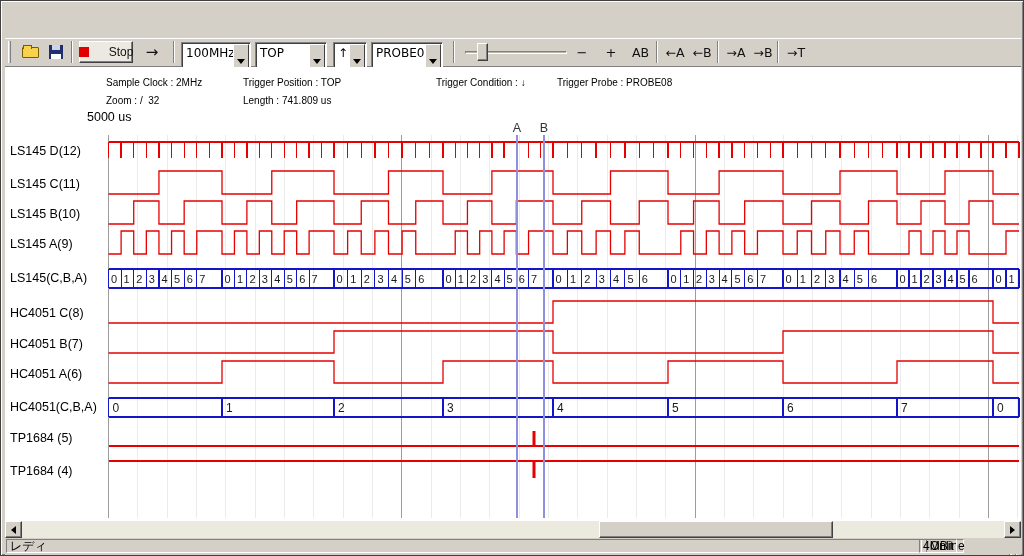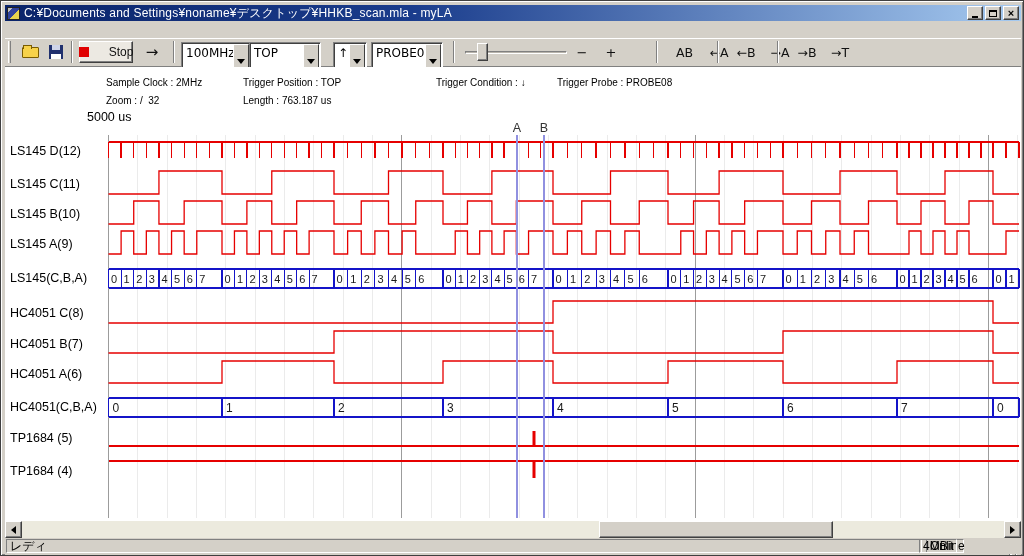--- a/index.html
+++ b/index.html
@@ -63,36 +63,36 @@
     border:1px solid; border-color:#808080 #fff #fff #808080;
     box-shadow: inset 1px 1px 0 #404040; font-size:12px; color:#000; }
   .combo .val { position:absolute; left:4px; top:3px; white-space:nowrap;
     font-family:"DejaVu Sans",sans-serif; }
   .combo .drop { position:absolute; right:1px; top:1px; bottom:1px; width:16px;
     background:#d4d0c8; border:1px solid; border-color:#fff #404040 #404040 #fff;
     display:flex; align-items:center; justify-content:center; }
   .tri-down { width:0; height:0; border-left:4px solid transparent;
     border-right:4px solid transparent; border-top:5px solid #000; }
   #combo-rate  { left:176px; width:70px; }
-  #combo-trigpos { left:244px; width:72px; }
+  #combo-trigpos { left:250px; width:72px; }
   #combo-edge  { left:328px; width:34px; }
   #combo-probe { left:366px; width:72px; }
   
   #zoom-slider { position:absolute; left:460px; top:3px; width:102px; height:22px; }
   #slider-track { position:absolute; left:0; right:0; top:10px; height:3px;
     border:1px solid; border-color:#808080 #fff #fff #808080; background:#b8b4ac; }
   #slider-handle { position:absolute; left:12px; top:2px; width:11px; height:18px;
     background:#d4d0c8; border:1px solid; border-color:#fff #404040 #404040 #fff;
     box-shadow: inset -1px -1px 0 #808080; }
   #btn-zoom-out { left:565px; width:24px; } #btn-zoom-in { left:594px; width:24px; }
   #btn-zoom-ab { left:622px; width:27px; font-size:12.5px; }
   #btn-goto-a-left { left:657px; width:26px; } #btn-goto-b-left { left:684px; width:26px; }
   #btn-goto-a-right { left:718px; width:26px; } #btn-goto-b-right { left:745px; width:26px; }
   #btn-goto-t { left:778px; width:26px; }
-  .tbtn.small { font-size:12.5px;margin-left:44px; }
+  .tbtn.small { font-size:12.5px; }
   
   #client { position:absolute; left:4px; top:66px; width:1016px; height:471px; background:#fff; }
   .info-text { position:absolute; font-size:10px; color:#000; white-space:pre; }
   
   #plot { position:absolute; left:0; top:0; width:1024px; height:556px;
     pointer-events:none; z-index:3; }
   
   #hscroll { position:absolute; left:0; right:0; bottom:0; height:17px;
     background:#eceade; z-index:4; }
   .sbtn { position:absolute; top:0; width:17px; height:17px; background:#d4d0c8;
@@ -114,35 +114,20 @@
   #panel-online { left:921px; width:38px; }
   #panel-mem { left:914px; width:38px; }
   #resize-grip { position:absolute; right:1px; bottom:1px; width:12px; height:12px;
     background:repeating-linear-gradient(315deg,#d4d0c8 0 2px,#fff 2px 3px,#808080 3px 4px); }
 </style>
 </head>
 <body>
 
 <div id="window">
 
-  <div id="titlebar">
-    <div id="app-icon"></div>
-    <span id="title-text">C:¥Documents and Settings¥noname¥デスクトップ¥HHKB_scan.mla - myLA</span>
-    <div id="title-buttons">
-      <div class="tb-btn">
-          <div class="glyph-min"></div>
-        </div>
-      <div class="tb-btn">
-          <div class="glyph-max"></div>
-        </div>
-      <div class="tb-btn">
-          <span>×</span>
-        </div>
-    </div>
-  </div>
 
 
   <div id="toolbar">
     <div class="gripper"></div>
     <div class="tbtn" id="btn-open">
         <div class="icon-folder"></div>
       </div>
     <div class="tbtn" id="btn-save">
         <div class="icon-floppy"></div>
       </div>
@@ -199,21 +184,21 @@
     <div class="tsep" style="left:772px"></div>
     <div class="tbtn small" id="btn-goto-t">→T</div>
   </div>
 
   <div id="client">
     <span class="info-text" style="left:101px; top:10px">Sample Clock : 2MHz</span>
     <span class="info-text" style="left:238px; top:10px">Trigger Position : TOP</span>
     <span class="info-text" style="left:431px; top:10px">Trigger Condition : ↓</span>
     <span class="info-text" style="left:552px; top:10px">Trigger Probe : PROBE08</span>
     <span class="info-text" style="left:101px; top:28px">Zoom : /  32</span>
-    <span class="info-text" style="left:238px; top:28px">Length : 763.187 us</span>
+    <span class="info-text" style="left:238px; top:28px">Length : 741.809 us</span>
 
     <div id="hscroll">
       <div class="sbtn" id="scroll-left">
           <div class="tri-left"></div>
         </div>
       <div id="hscroll-thumb" style="left: 594px; width: 234px;"></div>
       <div class="sbtn" id="scroll-right">
           <div class="tri-right"></div>
         </div>
     </div>

